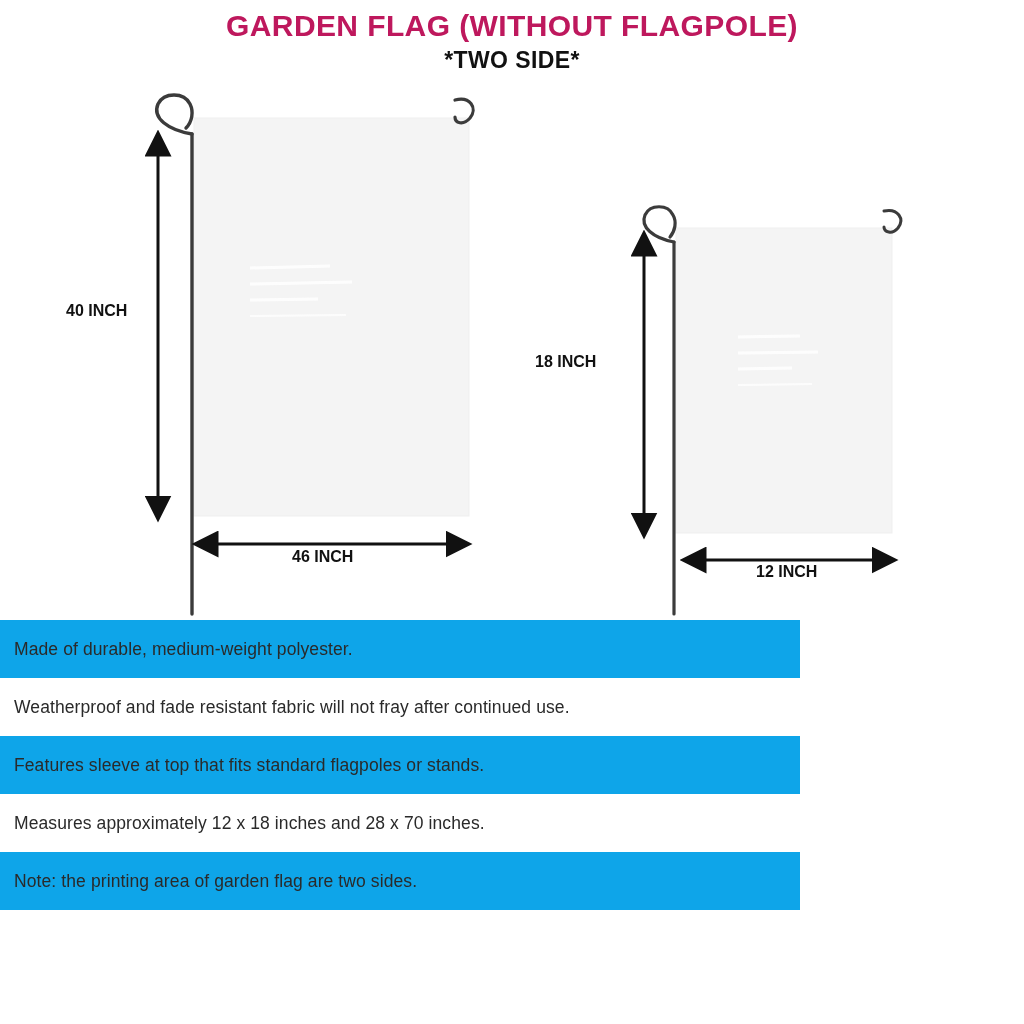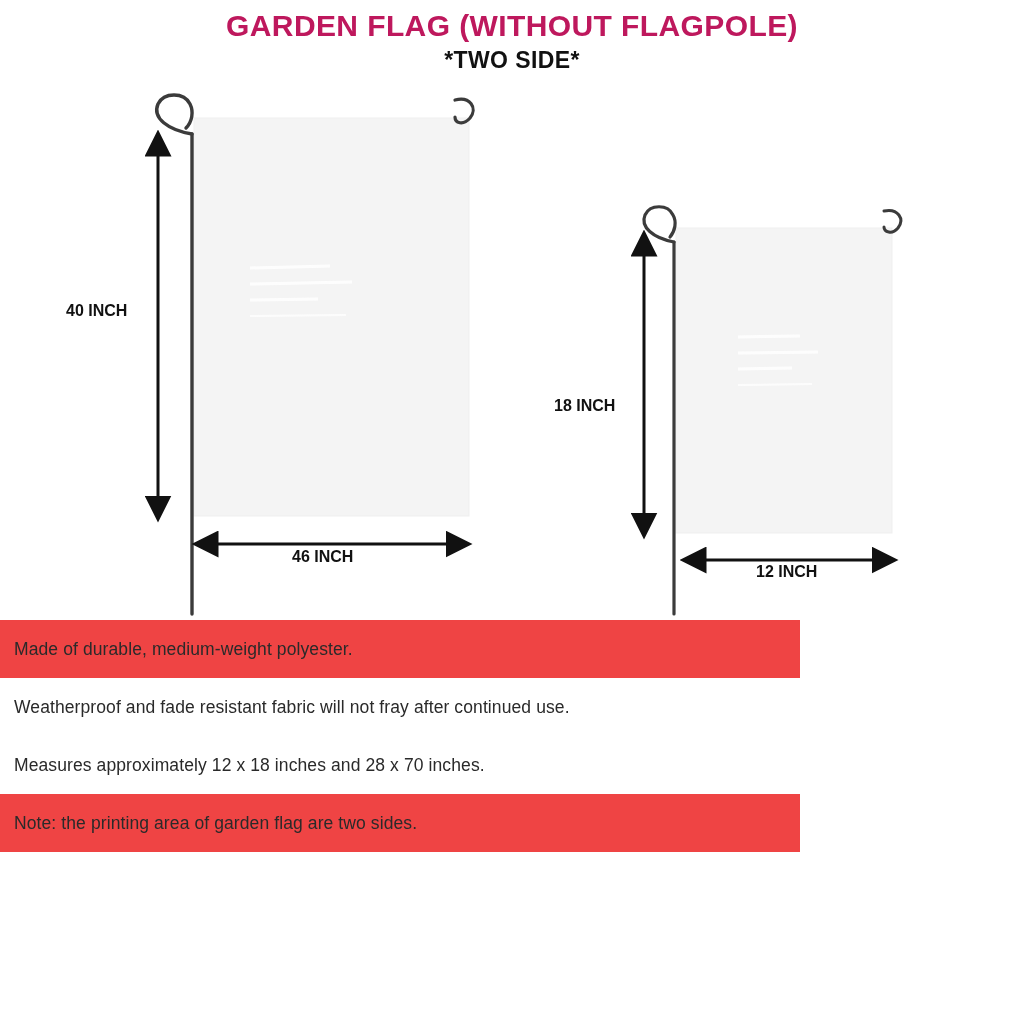--- a/index.html
+++ b/index.html
@@ -53,42 +53,42 @@
 
   .dim-label {
     position: absolute;
     font-size: 16px;
     font-weight: bold;
     color: #111111;
     white-space: nowrap;
   }
   #label-h-large { left: 66px; top: 302px; }
   #label-w-large { left: 292px; top: 548px; }
-  #label-h-small { left: 554px; top: 353px; margin-top: 44px; }
+  #label-h-small { left: 535px; top: 353px; }
   #label-w-small { left: 756px; top: 563px; }
 
   
   .features {
     position: absolute;
     left: 0;
     top: 620px;
     width: 800px;
   }
   .feature-row {
     height: 58px;
     display: flex;
     align-items: center;
     padding-left: 14px;
     box-sizing: border-box;
     font-size: 17.5px;
     color: #2a2a2a;
     letter-spacing: 0.1px;
   }
   .feature-row.shaded {
-    background: #ef4444;
+    background: #0ea5e9;
   }
   .feature-row.plain {
     background: #ffffff;
   }
 </style>
 </head>
 <body>
 
 <div class="title-block">
   <div class="title-line1">GARDEN FLAG (WITHOUT FLAGPOLE)</div>
@@ -157,19 +157,22 @@
   <div class="dim-label" id="label-w-small">12 INCH</div>
 </div>
 
 <div class="features">
   <div class="feature-row shaded">
     <span>Made of durable, medium-weight polyester.</span>
   </div>
   <div class="feature-row plain">
     <span>Weatherproof and fade resistant fabric will not fray after continued use.</span>
   </div>
+  <div class="feature-row shaded">
+    <span>Features sleeve at top that fits standard flagpoles or stands.</span>
+  </div>
   <div class="feature-row plain">
     <span>Measures approximately 12 x 18 inches and 28 x 70 inches.</span>
   </div>
   <div class="feature-row shaded">
     <span>Note: the printing area of garden flag are two sides.</span>
   </div>
 </div>
 
 </body></html>

